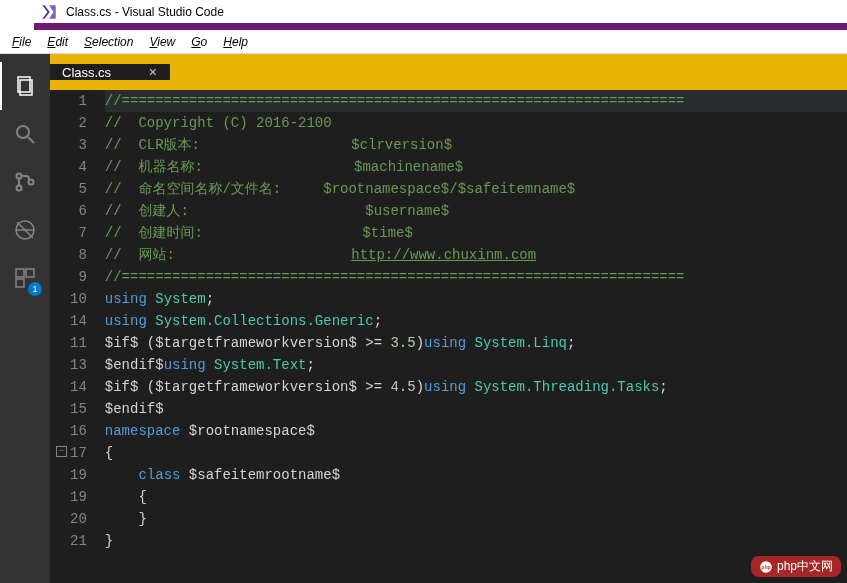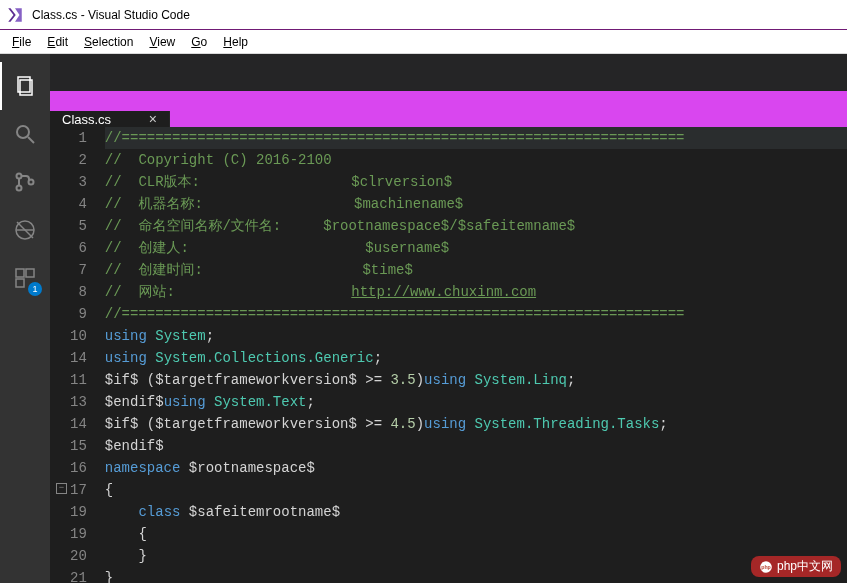--- a/index.html
+++ b/index.html
@@ -12,35 +12,37 @@
       height: 583px;
       overflow: hidden;
       position: relative;
     }
     .titlebar {
       height: 30px;
       background: #fff;
       display: flex;
       align-items: center;
       padding: 0 6px;
-      border-bottom: 1px solid #701a75;
+      border-bottom: 7px solid #701a75;
+      margin-left: 34px;
     }
     .titlebar .app-icon {
       width: 18px; height: 18px;
       margin-right: 8px;
       display: flex; align-items: center; justify-content: center;
     }
     .titlebar .title { font-size: 12px; color: #000; }
     .menubar {
       height: 24px;
       background: #fff;
       display: flex;
       align-items: center;
       padding: 0 4px;
       border-bottom: 1px solid #dadada;
+      font-style: italic;
     }
     .menubar .menu-item {
       padding: 2px 8px;
       font-size: 12px;
       color: #000;
       cursor: pointer;
     }
     .menubar .menu-item:first-letter { text-decoration: underline; }
     .main {
       display: flex;
@@ -78,24 +80,23 @@
       color: #fff;
       font-size: 9px;
       min-width: 14px; height: 14px;
       border-radius: 8px;
       display: flex; align-items: center; justify-content: center;
       padding: 0 3px;
     }
     .editor-area { flex: 1; display: flex; flex-direction: column; }
     .tabbar {
       height: 36px;
-      background: #d946ef;
-      display: flex;
-      align-items: flex-end;
-      margin-top: 37px;
+      background: #eab308;
+      display: flex;
+      align-items: center;
     }
     .tab {
       background: #1e1e1e;
       color: #ffffff;
       display: flex;
       align-items: center;
       padding: 0 12px;
       font-size: 13px;
       min-width: 120px;
       border-right: 1px solid #252526;

